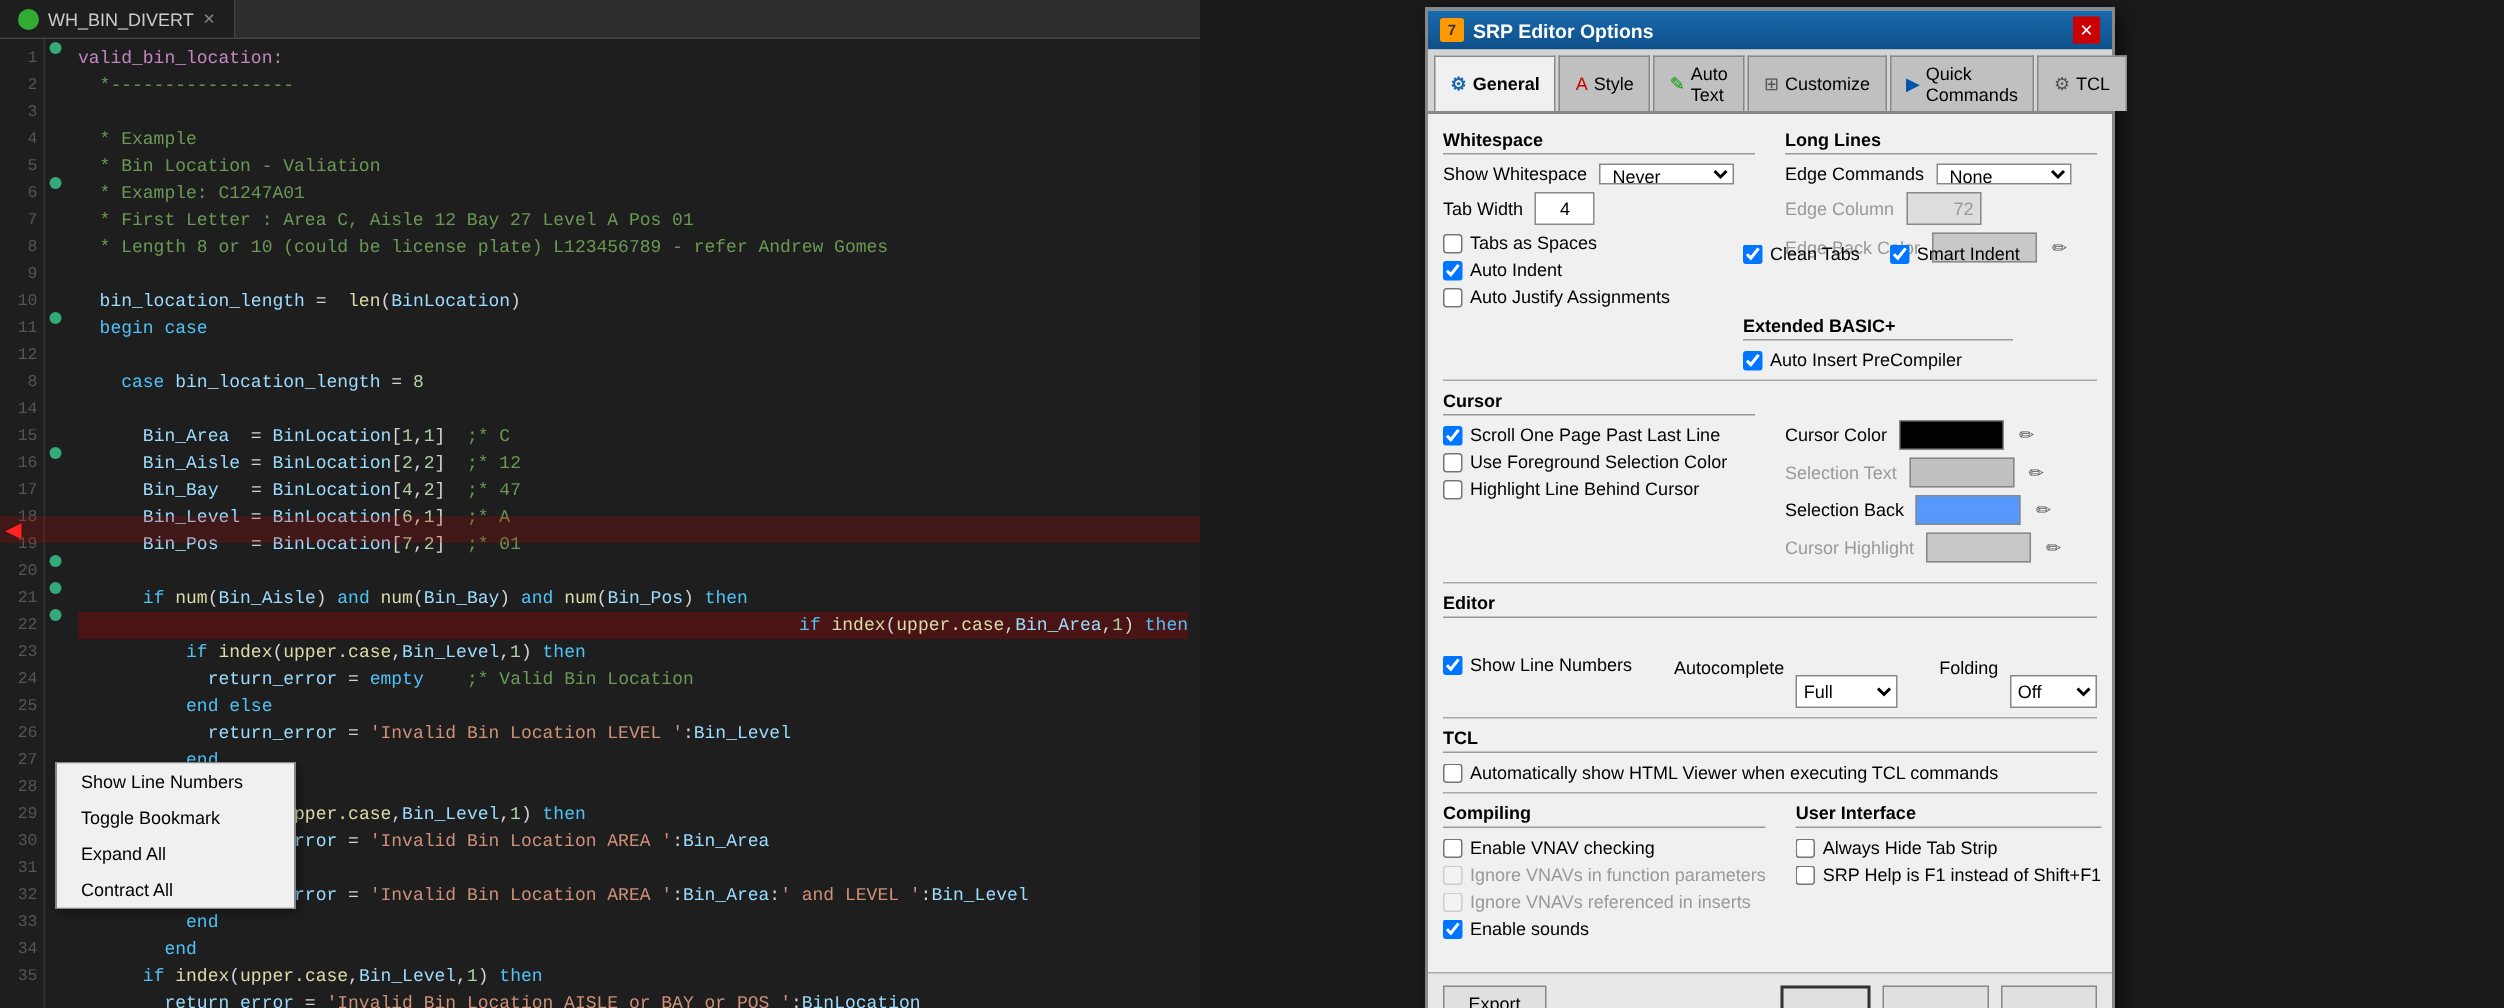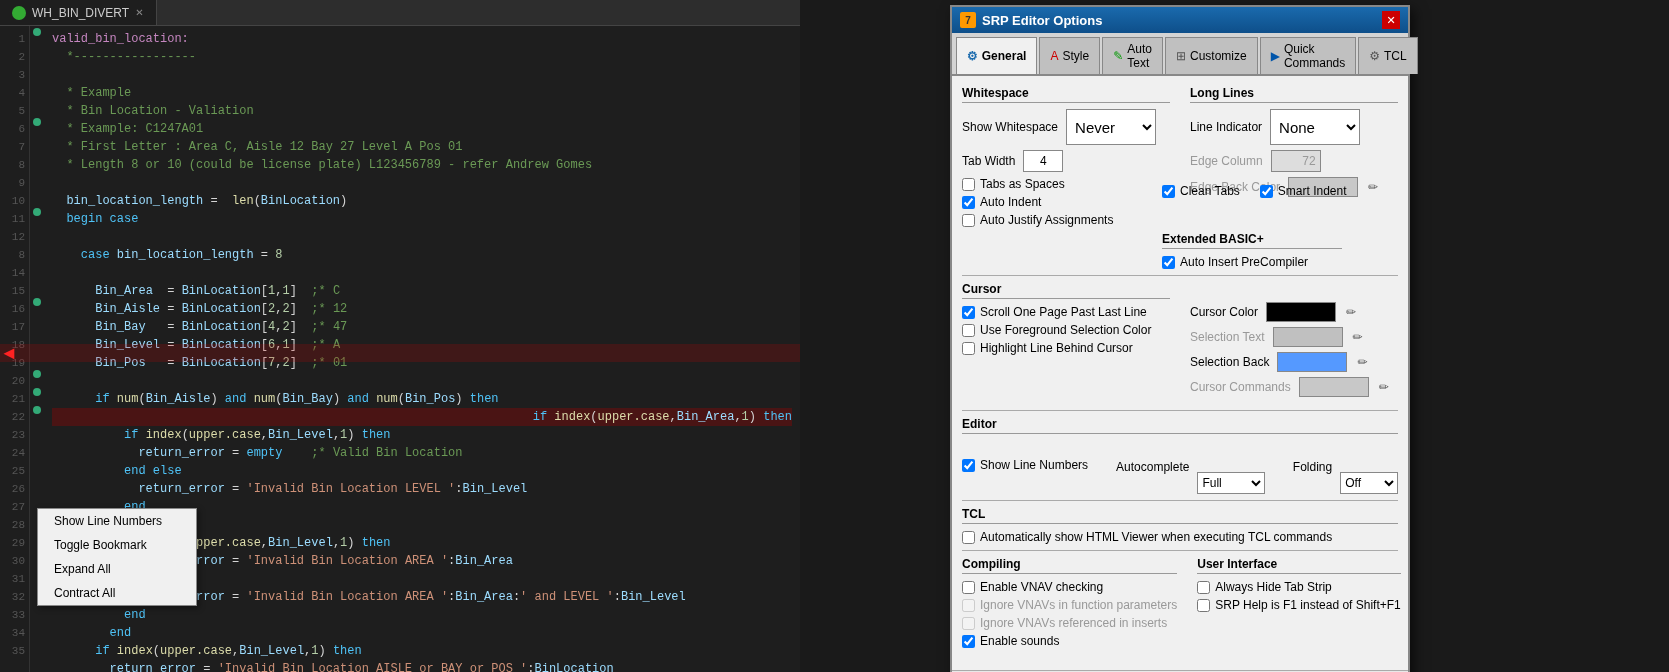--- a/index.html
+++ b/index.html
@@ -257,22 +257,22 @@
       gap: 8px;
     }
 
     .field-label {
       font-size: 12px;
       color: #000;
       white-space: nowrap;
     }
 
     .field-select {
-      height: 36px;
-      font-size: 15px;
+      height: 14px;
+      font-size: 12px;
       border: 1px solid #888;
       background: white;
       padding: 0 4px;
     }
 
     .field-input {
       width: 40px;
       height: 22px;
       font-size: 12px;
       border: 1px solid #888;
@@ -567,21 +567,21 @@
         </div>
         <div class="checkbox-row">
           <input type="checkbox" style="">
           <span class="field-label">Auto Justify Assignments</span>
         </div>
       </div>
 
       <div class="section">
         <div class="section-title">Long Lines</div>
         <div class="field-row">
-          <span class="field-label">Line Indicator</span>
+          <span class="field-label">Edge Commands</span>
           <select class="field-select" style="width:90px;">
             <option>None</option>
             <option>Line</option>
             <option>Background</option>
           </select>
         </div>
         <div class="field-row">
           <span class="field-label disabled-text">Edge Column</span>
           <input type="text" class="field-input-disabled" value="72" disabled="" style="">
         </div>
@@ -641,21 +641,21 @@
           <span class="field-label disabled-text">Selection Text</span>
           <span class="color-swatch" style="background:#c0c0c0; width:70px;"></span>
           <button class="color-picker-btn">✏</button>
         </div>
         <div class="field-row">
           <span class="field-label">Selection Back</span>
           <span class="color-swatch" style="background:#5599ff; width:70px;"></span>
           <button class="color-picker-btn">✏</button>
         </div>
         <div class="field-row">
-          <span class="field-label disabled-text">Cursor Commands</span>
+          <span class="field-label disabled-text">Cursor Highlight</span>
           <span class="color-swatch" style="background:#c8c8c8; width:70px;"></span>
           <button class="color-picker-btn">✏</button>
         </div>
       </div>
     </div>
 
     <div class="divider"></div>
 
     <div>
       <div class="section-title">Editor</div>

